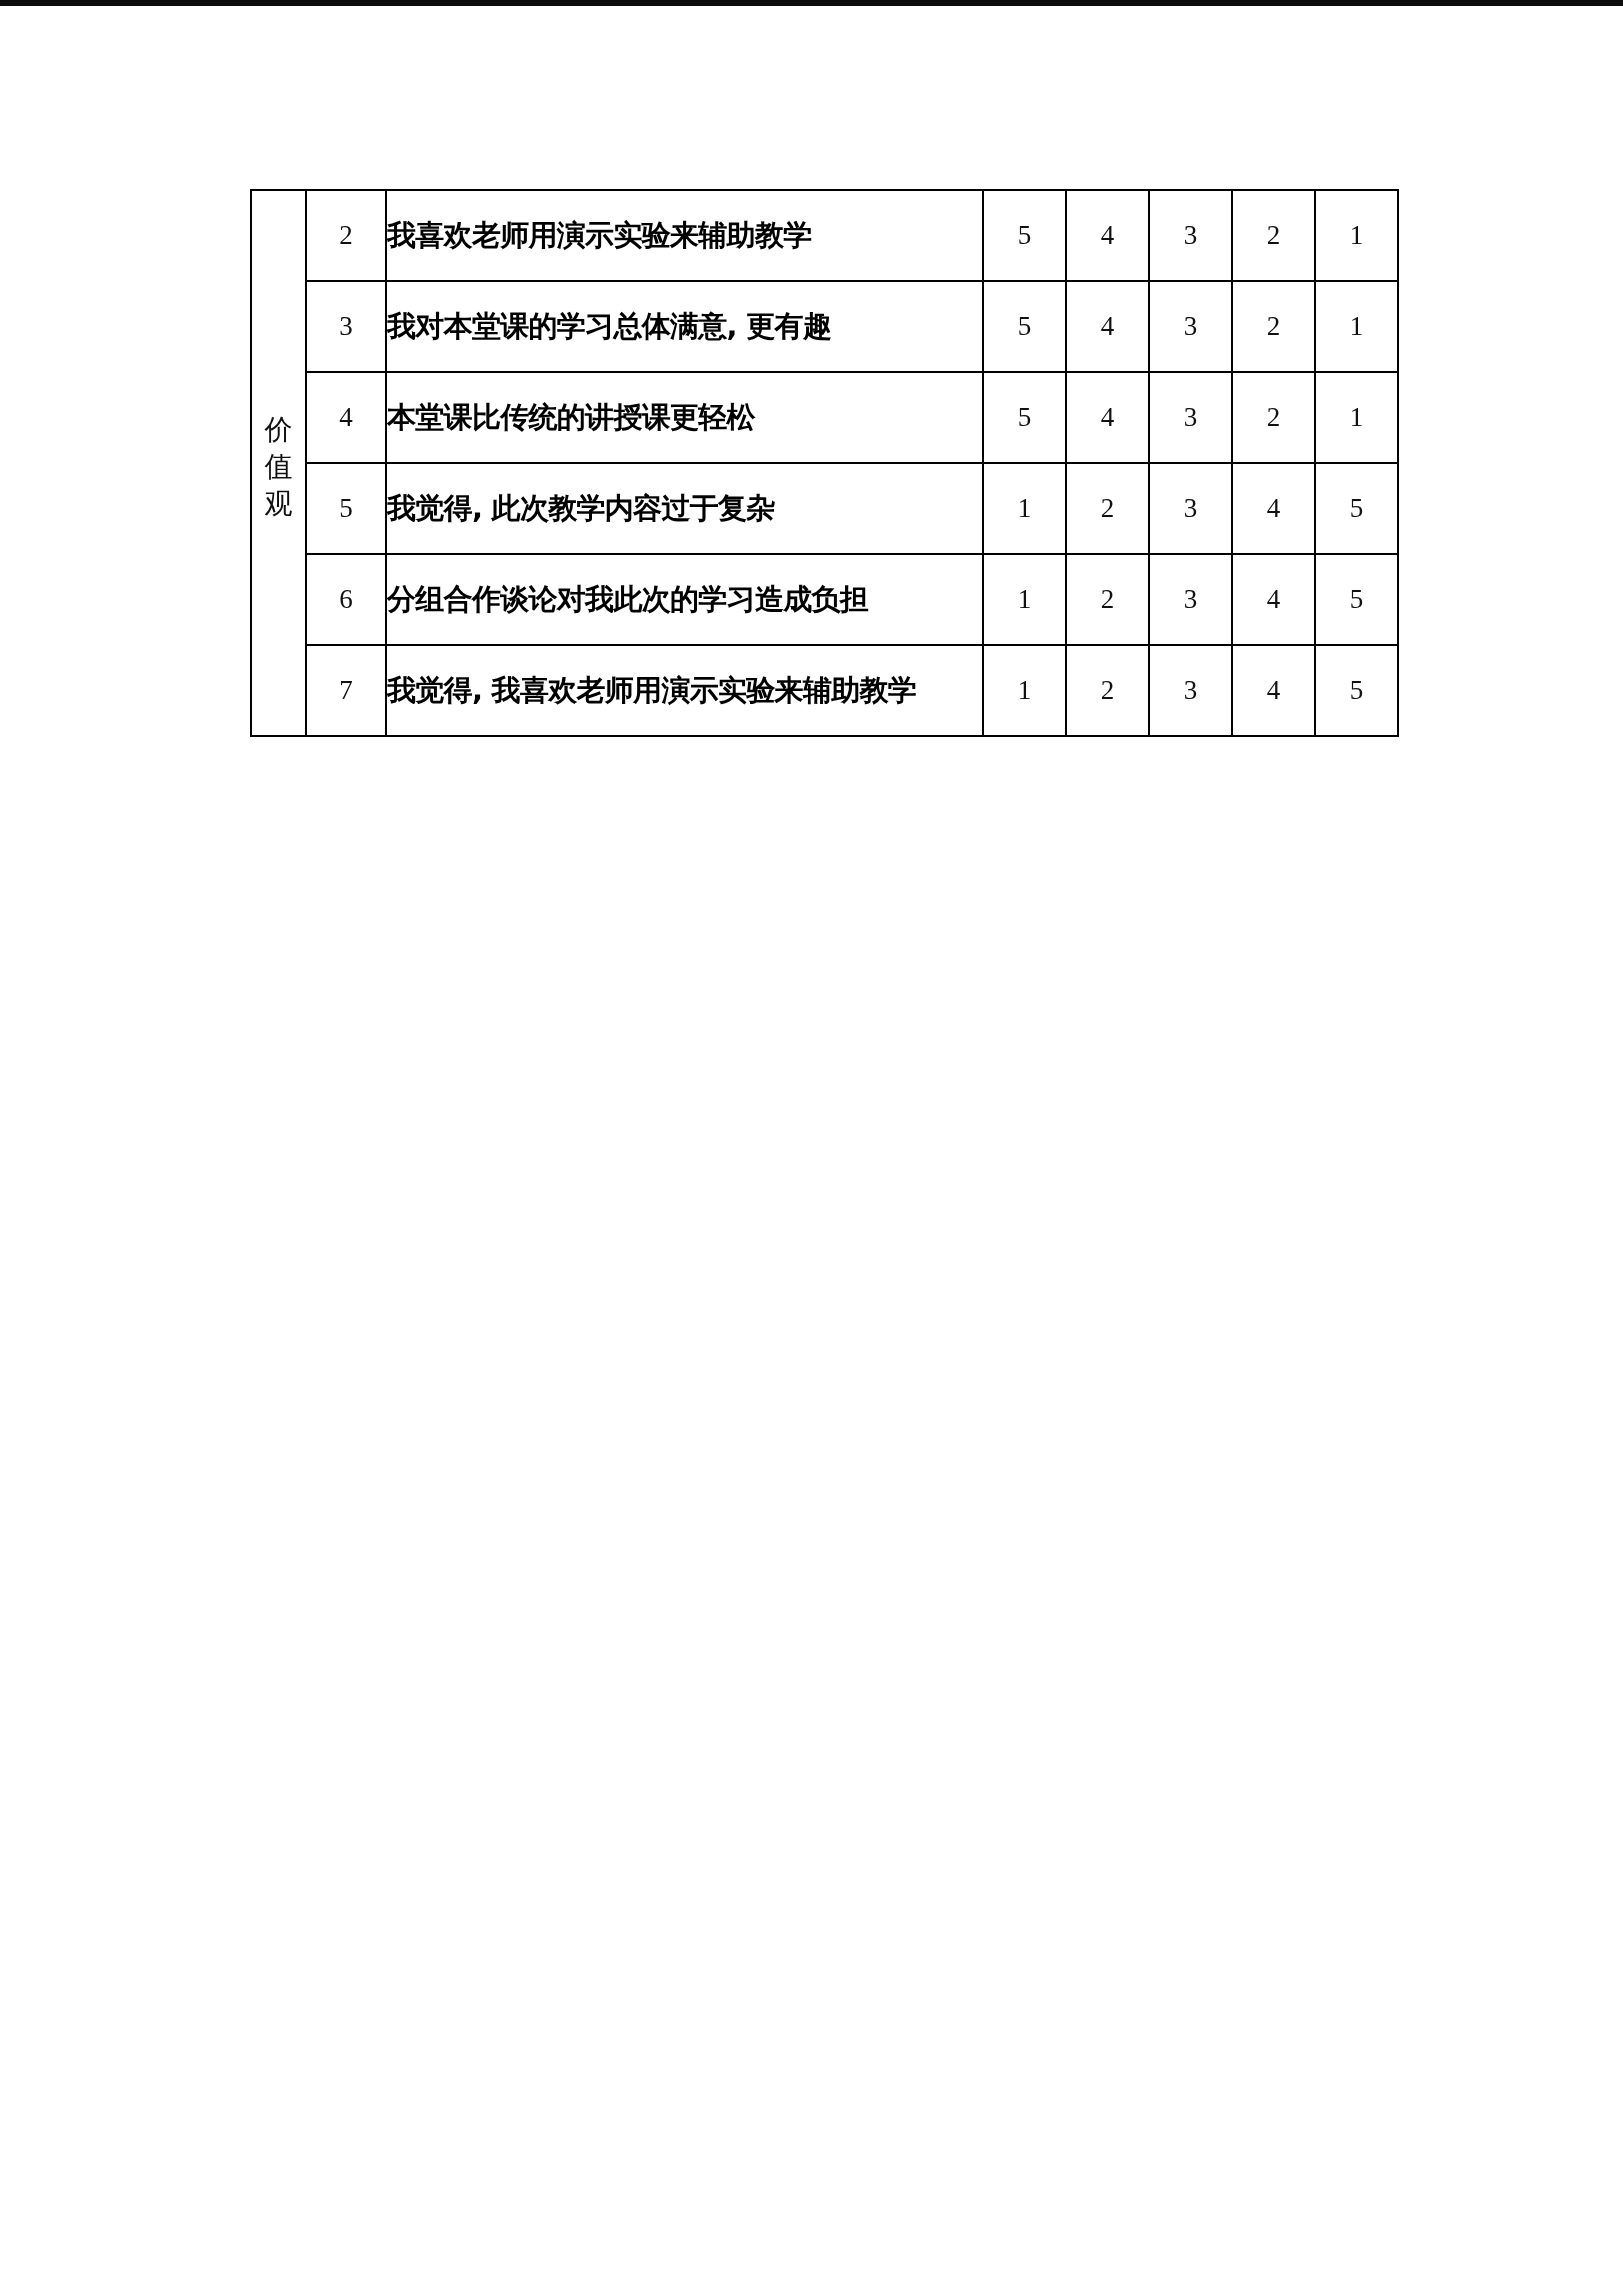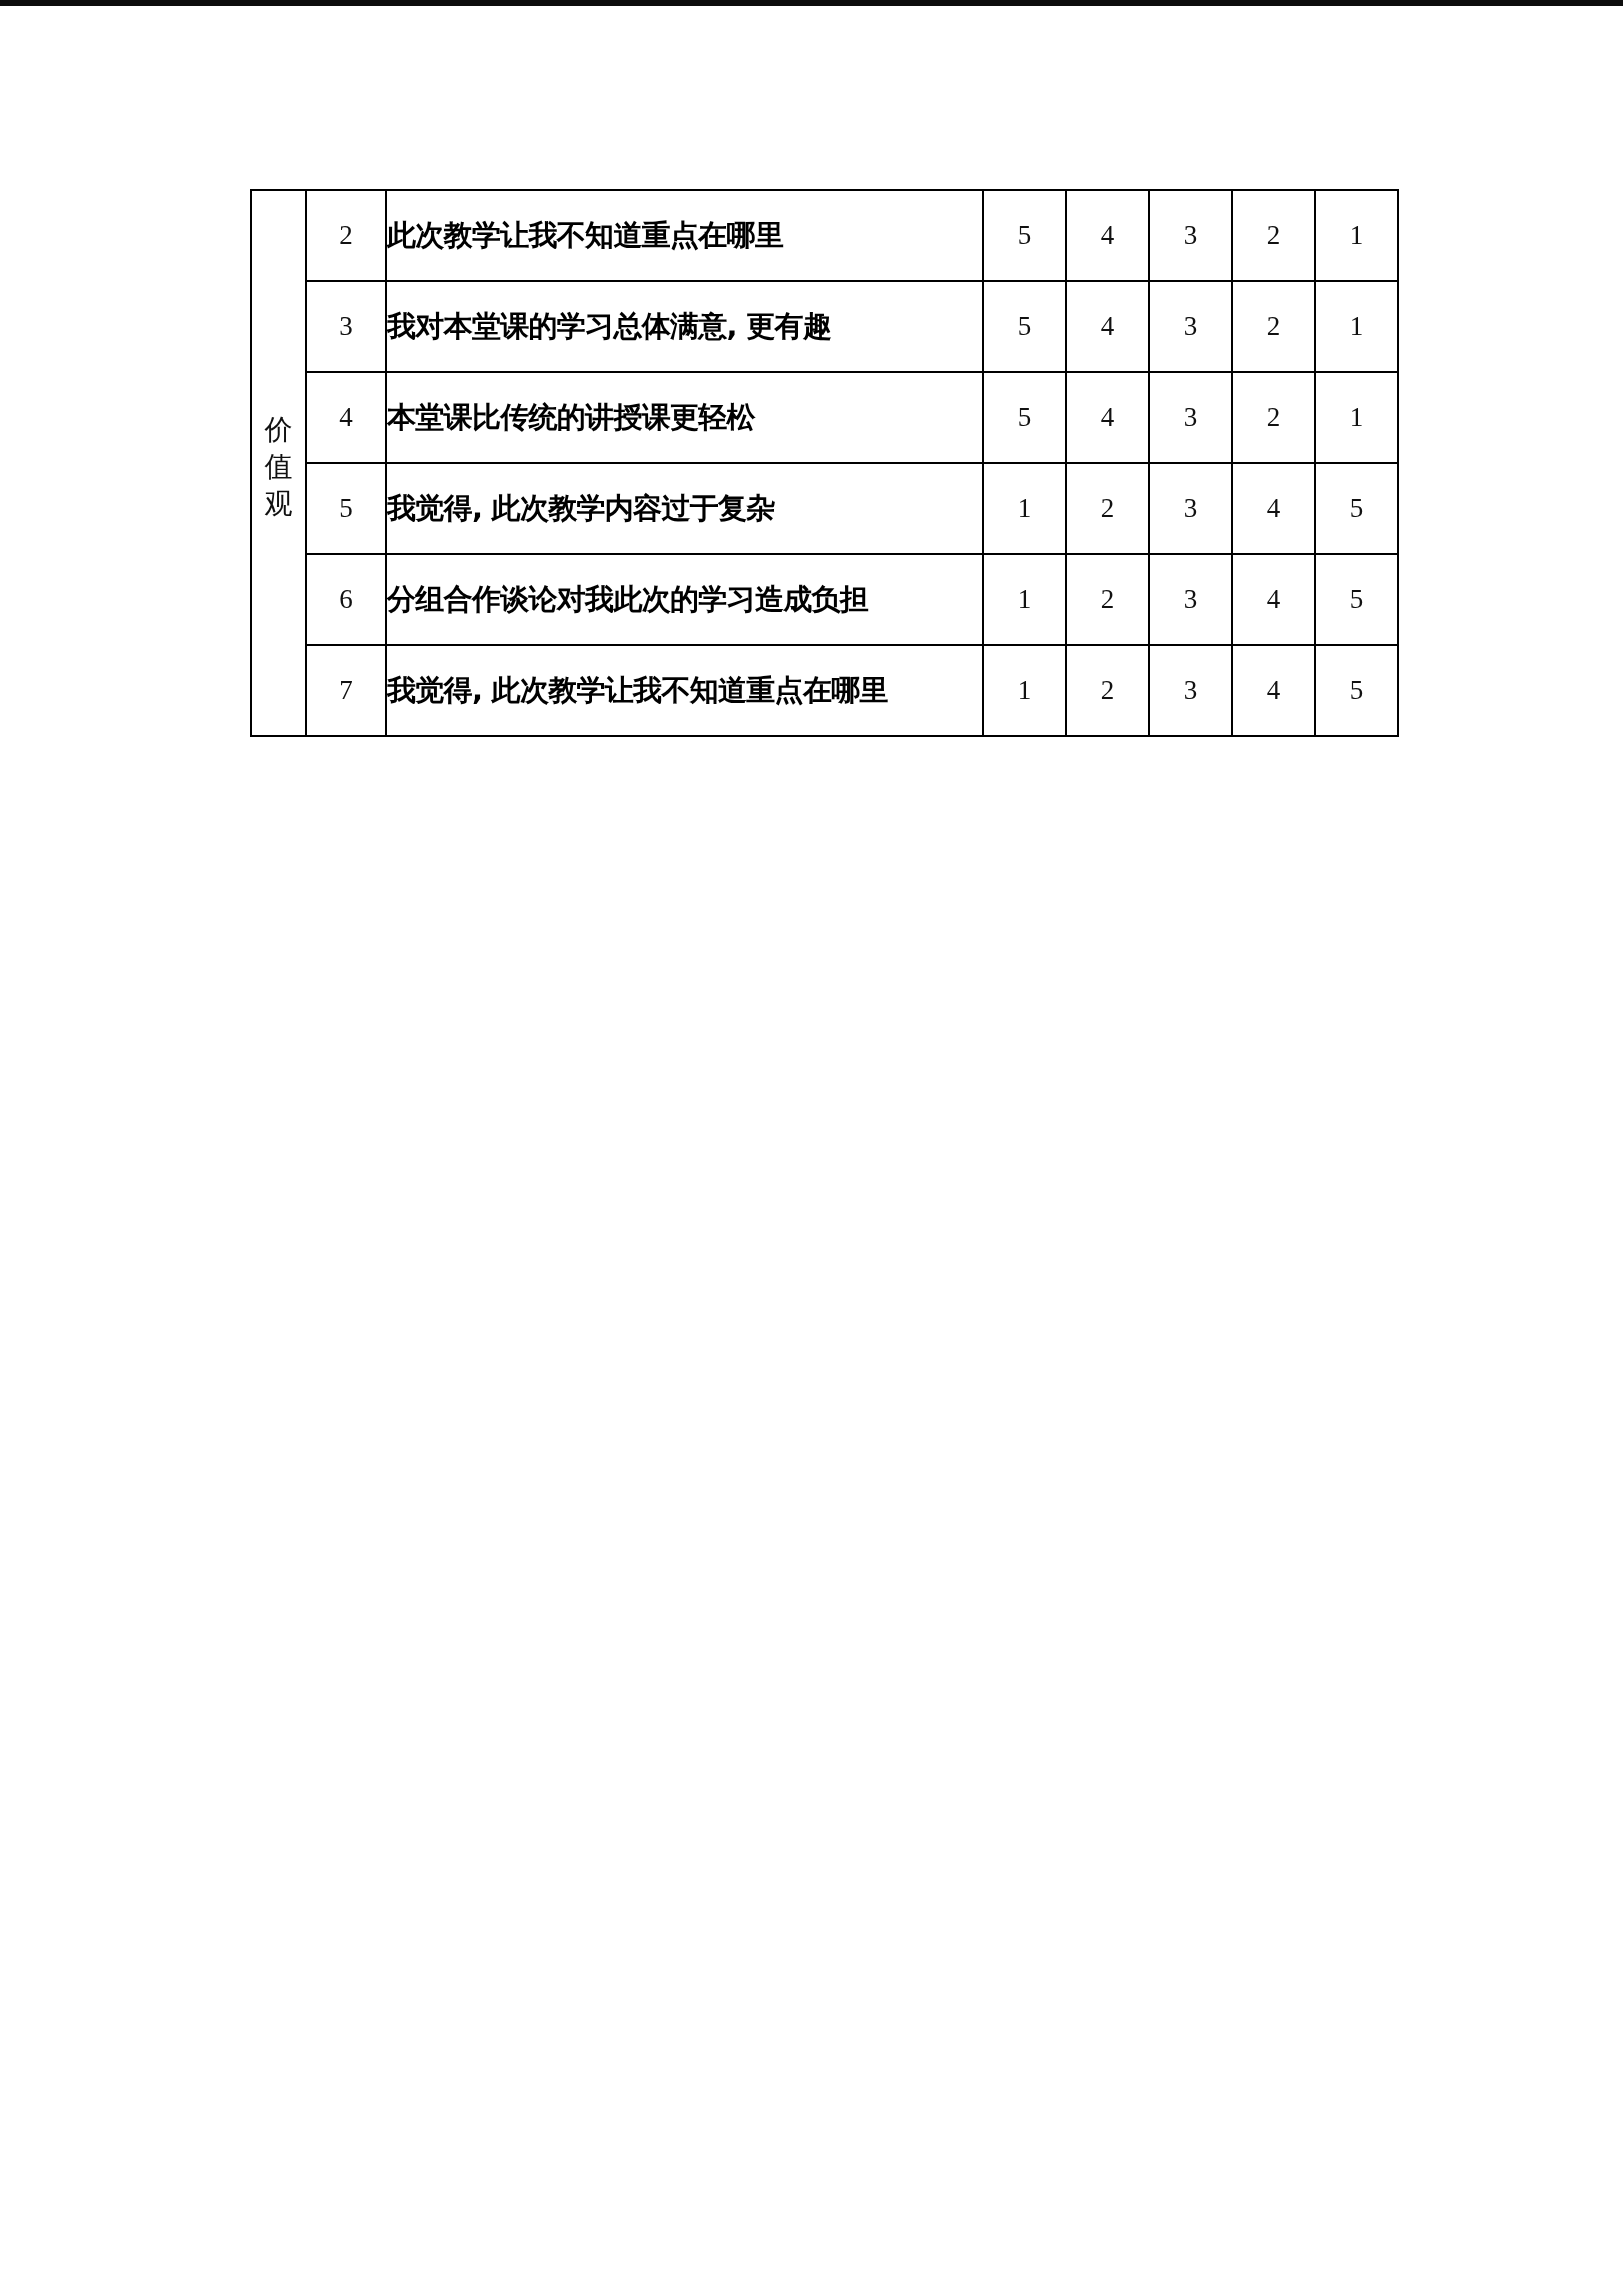--- a/index.html
+++ b/index.html
@@ -137,21 +137,21 @@
 
         <tr class="survey-row">
           <td class="cat-cell" rowspan="6">
             <span class="cat-vertical">
               <span class="cat-char">价</span>
               <span class="cat-char">值</span>
               <span class="cat-char">观</span>
             </span>
           </td>
           <td class="num-cell">2</td>
-          <td class="stmt-cell">此次教学让我不知道重点在哪里</td>
+          <td class="stmt-cell">我喜欢老师用演示实验来辅助教学</td>
           <td class="scale-cell">5</td>
           <td class="scale-cell">4</td>
           <td class="scale-cell">3</td>
           <td class="scale-cell">2</td>
           <td class="scale-cell">1</td>
         </tr>
 
         <tr class="survey-row">
           <td class="num-cell">3</td>
           <td class="stmt-cell">我对本堂课的学习总体满意, 更有趣</td>
@@ -187,21 +187,21 @@
           <td class="stmt-cell">分组合作谈论对我此次的学习造成负担</td>
           <td class="scale-cell">1</td>
           <td class="scale-cell">2</td>
           <td class="scale-cell">3</td>
           <td class="scale-cell">4</td>
           <td class="scale-cell">5</td>
         </tr>
 
         <tr class="survey-row">
           <td class="num-cell">7</td>
-          <td class="stmt-cell">我觉得, 此次教学让我不知道重点在哪里</td>
+          <td class="stmt-cell">我觉得, 我喜欢老师用演示实验来辅助教学</td>
           <td class="scale-cell">1</td>
           <td class="scale-cell">2</td>
           <td class="scale-cell">3</td>
           <td class="scale-cell">4</td>
           <td class="scale-cell">5</td>
         </tr>
 
       </tbody>
     </table>
   </div>

